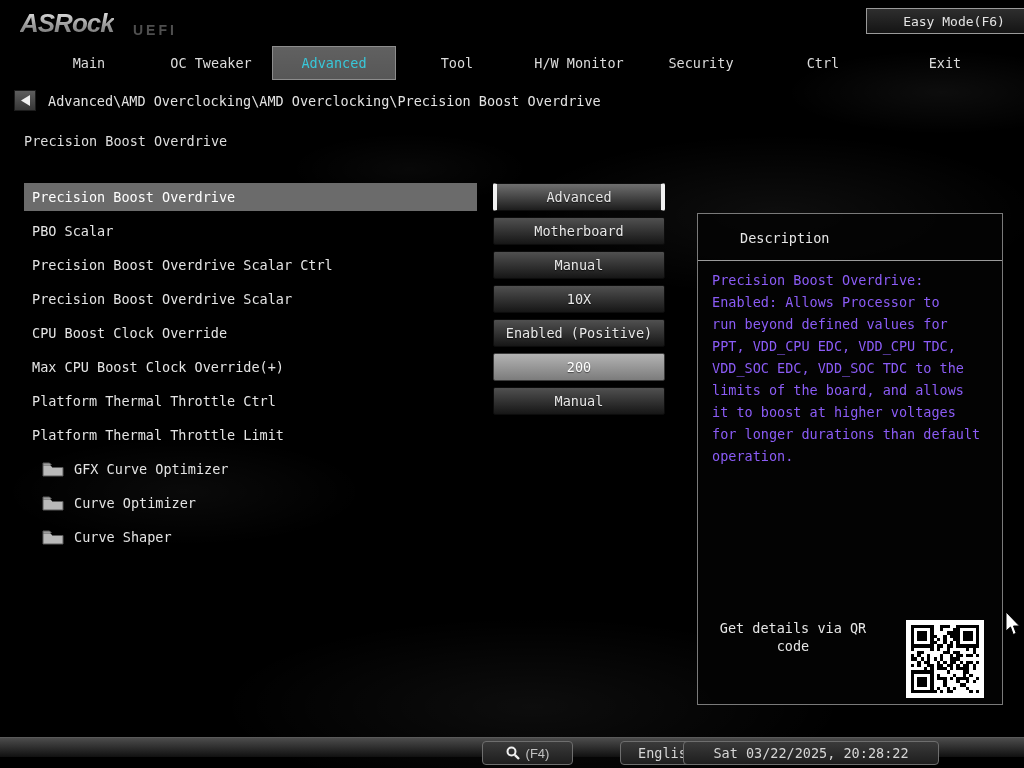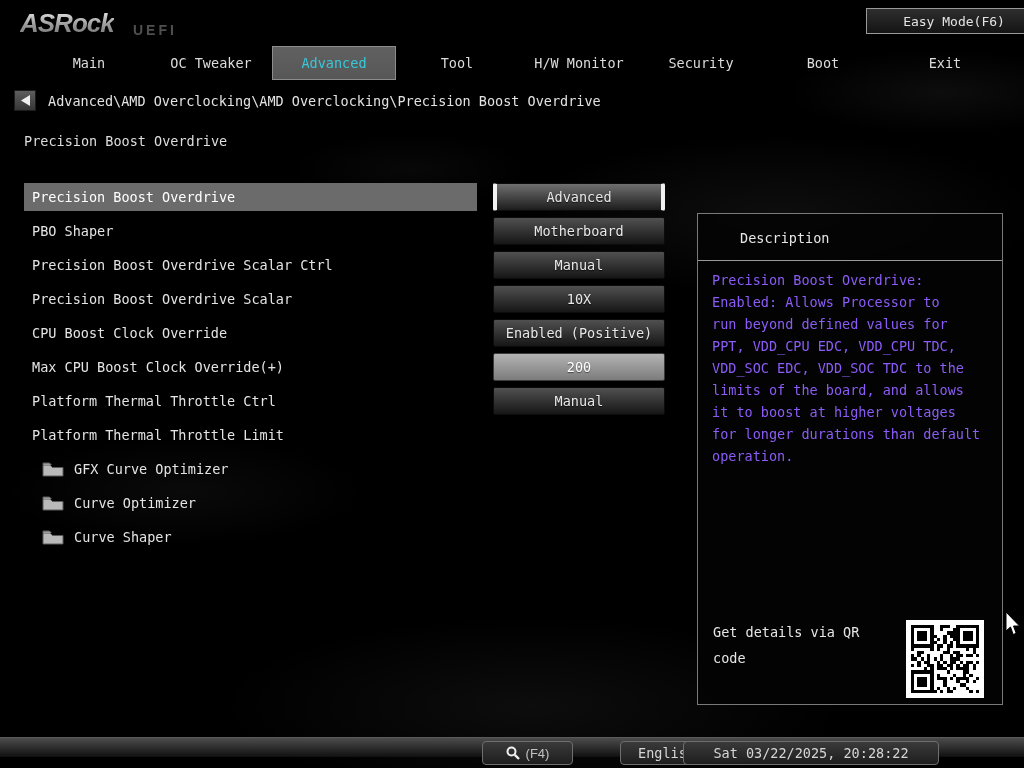--- a/index.html
+++ b/index.html
@@ -67,21 +67,21 @@
   .folder-label { font-size:13.5px; color:#e4e4e4; }
 
   
   .desc { left:697px; top:213px; width:306px; height:492px;
           border:1px solid #7a7a7a; background:rgba(4,4,4,0.82); }
   .desc-title { margin:16px 0 0 42px; font-size:13.5px; color:#e6e6e6; }
   .desc-divider { margin-top:14px; border-top:1px solid #9a9a9a; }
   .desc-body { padding:8px 14px 0 14px; font-size:13.5px; line-height:22px;
                white-space:pre-line; color:#8b5cf6; }
   .qr-label { position:absolute; left:15px; top:405px; width:160px;
-              font-size:13.5px; line-height:26px; color:#e6e6e6; }
+              font-size:13.5px; line-height:18px; color:#e6e6e6;text-align:center; }
   .qr-box { position:absolute; left:208px; top:406px; width:78px; height:78px;
             background:#fff; padding:5px; }
   .qr-box svg { width:100%; height:100%; display:block; fill:#000; }
 
   
   .footer { left:0; top:737px; width:1024px; height:20px;
             background:linear-gradient(#4c4c4c,#101010); border-top:1px solid #5a5a5a; }
   .f-btn { position:absolute; top:3px; height:24px; border:1px solid #6e6e6e; border-radius:4px;
            background:linear-gradient(#3a3a3a,#1e1e1e); display:flex; align-items:center;
            justify-content:center; color:#d6d6d6; font-size:13.5px; cursor:pointer; }
@@ -99,39 +99,39 @@
 <div class="abs logo-sub">UEFI</div>
 <div class="abs easy-mode">Easy Mode(F6)</div>
 
 <div class="abs tabs">
   <div class="tab">Main</div>
   <div class="tab">OC Tweaker</div>
   <div class="tab active">Advanced</div>
   <div class="tab">Tool</div>
   <div class="tab">H/W Monitor</div>
   <div class="tab">Security</div>
-  <div class="tab">Boot</div>
+  <div class="tab">Ctrl</div>
   <div class="tab">Exit</div>
 </div>
 
 <div class="abs back-btn">
   <svg width="9" height="11" viewBox="0 0 9 11">
     <polygon points="9,0 9,11 0,5.5" fill="#f0f0f0"></polygon>
   </svg>
 </div>
 <div class="abs crumb">Advanced\AMD Overclocking\AMD Overclocking\Precision Boost Overdrive</div>
 <div class="abs page-title">Precision Boost Overdrive</div>
 
 <div class="abs rows">
   <div class="row" style="top:0px">
     <div class="row-label sel">Precision Boost Overdrive</div>
     <div class="val sel">Advanced</div>
   </div>
   <div class="row" style="top:34px">
-    <div class="row-label">PBO Shaper</div>
+    <div class="row-label">PBO Scalar</div>
     <div class="val">Motherboard</div>
   </div>
   <div class="row" style="top:68px">
     <div class="row-label">Precision Boost Overdrive Scalar Ctrl</div>
     <div class="val">Manual</div>
   </div>
   <div class="row" style="top:102px">
     <div class="row-label">Precision Boost Overdrive Scalar</div>
     <div class="val">10X</div>
   </div>

